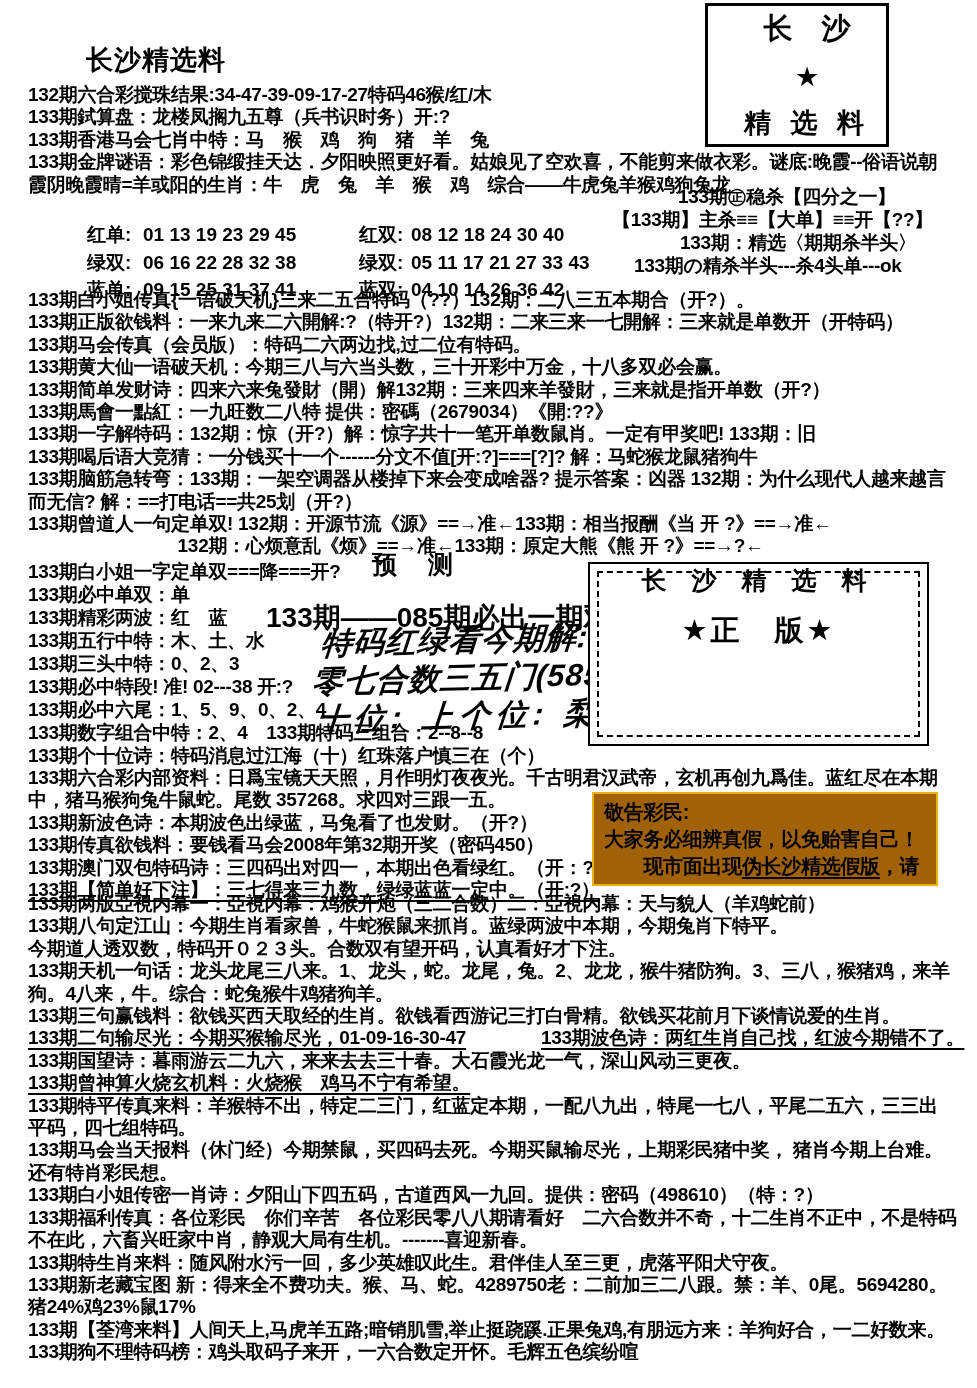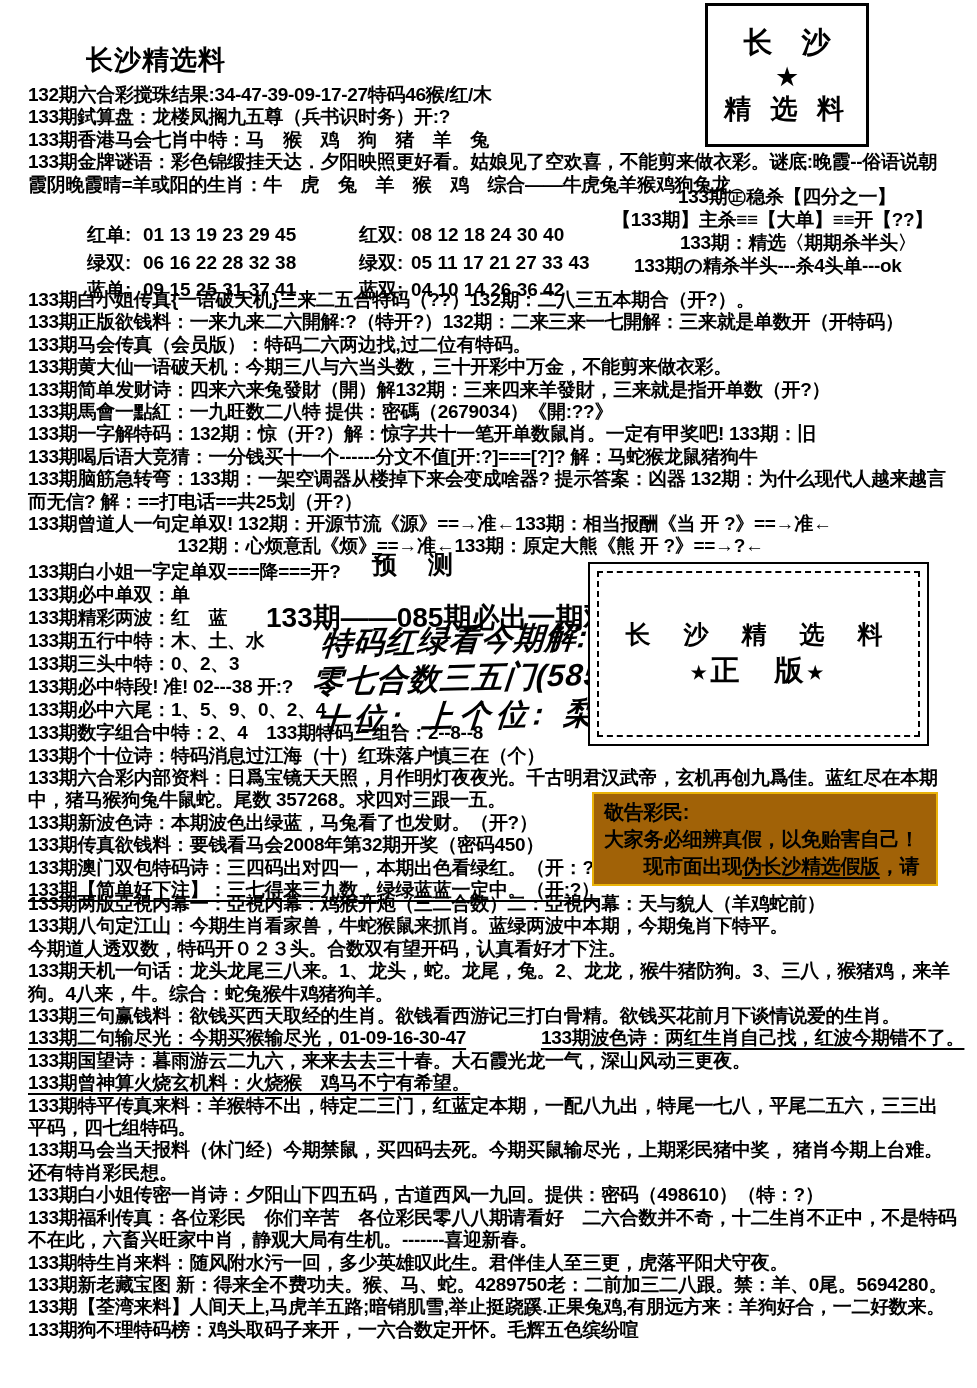--- a/index.html
+++ b/index.html
@@ -24,21 +24,21 @@
 
   
   #page-title{left:86px;top:42px;font-size:27px;font-weight:800;letter-spacing:1px;}
   #header-lines{left:28px;top:84px;}
 
   
   #stamp{
     left:705px;top:3px;width:158px;height:138px;
     border:3px solid #000;
     display:flex;flex-direction:column;align-items:center;justify-content:center;
-    gap:1px;background:#fff;
+    gap:15px;background:#fff;padding-left:20px;
   }
   #stamp .s-top{font-size:29px;font-weight:700;}
   #stamp .s-star{font-size:27px;line-height:26px;}
   #stamp .s-bottom{font-size:27px;font-weight:700;letter-spacing:6px;}
 
   
   #kill{left:612px;top:185px;width:360px;}
   #kill .ln{font-weight:800;line-height:23px;font-size:19px;}
   #kill .ln:nth-child(1){margin-left:66px;}
   #kill .ln:nth-child(2){margin-left:0px;}
@@ -58,21 +58,21 @@
   #pred-sub{left:266px;top:599px;font-size:28px;font-weight:800;letter-spacing:0;white-space:pre;}
   #handwriting{left:318px;top:621px;transform:rotate(-1.5deg) skewX(-6deg);}
   #handwriting .ln{font-size:31px;font-weight:800;font-style:italic;line-height:38px;letter-spacing:1px;}
   #handwriting .ln:nth-child(2){margin-left:-6px;}
   #handwriting .ln:nth-child(3){margin-left:2px;letter-spacing:6px;}
 
   
   #seal{
     left:588px;top:562px;width:337px;height:180px;
     border:2px solid #000;background:#fff;
-    display:flex;flex-direction:column;align-items:center;justify-content:center;font-family:Liberation Mono, monospace;
+    display:flex;flex-direction:column;align-items:center;gap:14px;
   }
   #seal::before{content:"";position:absolute;inset:7px;border:2px dashed #000;}
   #seal .seal-l1{font-size:25px;font-weight:700;letter-spacing:9px;position:relative;}
   #seal .seal-l2{font-size:29px;font-weight:800;letter-spacing:3px;position:relative;}
 
   #mid-lines{left:28px;top:767px;}
 
   
   #notice{
     left:592px;top:792px;width:346px;height:94px;
@@ -114,21 +114,21 @@
   <div class="abs" id="numbers">
       <div class="nrow"><span>红单:</span><span>01 13 19 23 29 45</span><span>红双:</span><span>08 12 18 24 30 40</span></div>
       <div class="nrow"><span>绿双:</span><span>06 16 22 28 32 38</span><span>绿双:</span><span>05 11 17 21 27 33 43</span></div>
       <div class="nrow"><span>蓝单:</span><span>09 15 25 31 37 41</span><span>蓝双:</span><span>04 10 14 26 36 42</span></div>
     </div>
 
   <div class="abs" id="body-lines">
       <div class="ln"><span>133期白小姐传真{一语破天机}三来二五合特码（??）132期：二八三五本期合（开?）。</span></div>
       <div class="ln"><span>133期正版欲钱料：一来九来二六開解:?（特开?）132期：二来三来一七開解：三来就是单数开（开特码）</span></div>
       <div class="ln"><span>133期马会传真（会员版）：特码二六两边找,过二位有特码。</span></div>
-      <div class="ln"><span>133期黄大仙一语破天机：今期三八与六当头数，三十开彩中万金，不能剪来做衣彩。</span></div>
+      <div class="ln"><span>133期黄大仙一语破天机：今期三八与六当头数，三十开彩中万金，十八多双必会赢。</span></div>
       <div class="ln"><span>133期简单发财诗：四来六来兔發財（開）解132期：三来四来羊發財，三来就是指开单数（开?）</span></div>
       <div class="ln"><span>133期馬會一點紅：一九旺数二八特 提供：密碼（2679034）《開:??》</span></div>
       <div class="ln"><span>133期一字解特码：132期：惊（开?）解：惊字共十一笔开单数鼠肖。一定有甲奖吧! 133期：旧</span></div>
       <div class="ln"><span>133期喝后语大竞猜：一分钱买十一个------分文不值[开:?]===[?]? 解：马蛇猴龙鼠猪狗牛</span></div>
       <div class="ln"><span>133期脑筋急转弯：133期：一架空调器从楼掉下来会变成啥器? 提示答案：凶器 132期：为什么现代人越来越言</span></div>
       <div class="ln"><span>而无信? 解：==打电话==共25划（开?）</span></div>
       <div class="ln"><span>133期曾道人一句定单双! 132期：开源节流《源》==→准←133期：相当报酬《当 开 ?》==→准←</span></div>
       <div class="ln"><span>　　　　　　　　132期：心烦意乱《烦》==→准←133期：原定大熊《熊 开 ?》==→?←</span></div>
     </div>
 
@@ -184,17 +184,18 @@
       <div class="ln"><span class="u">133期曾神算火烧玄机料：火烧猴　鸡马不宁有希望。</span></div>
       <div class="ln"><span>133期特平传真来料：羊猴特不出，特定二三门，红蓝定本期，一配八九出，特尾一七八，平尾二五六，三三出</span></div>
       <div class="ln"><span>平码，四七组特码。</span></div>
       <div class="ln"><span>133期马会当天报料（休门经）今期禁鼠，买四码去死。今期买鼠输尽光，上期彩民猪中奖， 猪肖今期上台难。</span></div>
       <div class="ln"><span>还有特肖彩民想。</span></div>
       <div class="ln"><span>133期白小姐传密一肖诗：夕阳山下四五码，古道西风一九回。提供：密码（498610）（特：?）</span></div>
       <div class="ln"><span>133期福利传真：各位彩民　你们辛苦　各位彩民零八八期请看好　二六合数并不奇，十二生肖不正中，不是特码</span></div>
       <div class="ln"><span>不在此，六畜兴旺家中肖，静观大局有生机。-------喜迎新春。</span></div>
       <div class="ln"><span>133期特生肖来料：随风附水污一回，多少英雄叹此生。君伴佳人至三更，虎落平阳犬守夜。</span></div>
       <div class="ln"><span>133期新老藏宝图 新：得来全不费功夫。猴、马、蛇。4289750老：二前加三二八跟。禁：羊、0尾。5694280。</span></div>
+      <div class="ln"><span>猪24%鸡23%鼠17%</span></div>
       <div class="ln"><span>133期【荃湾来料】人间天上,马虎羊五路;暗销肌雪,举止挺跷蹊.正果兔鸡,有朋远方来：羊狗好合，一二好数来。</span></div>
       <div class="ln"><span>133期狗不理特码榜：鸡头取码子来开，一六合数定开怀。毛辉五色缤纷喧</span></div>
     </div>
 
 </div>
 
 </body></html>

